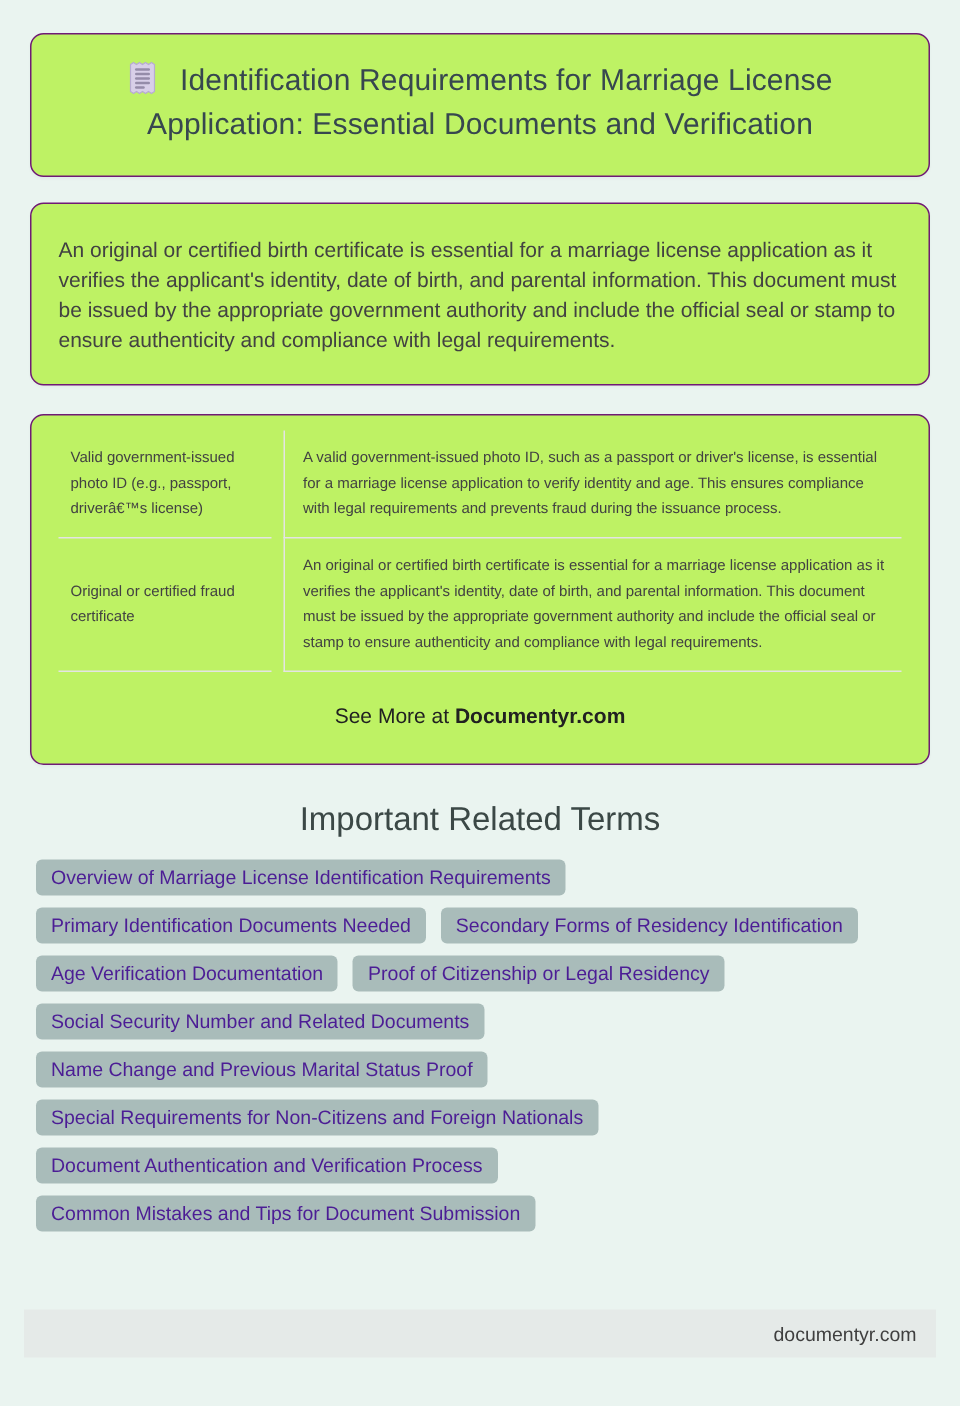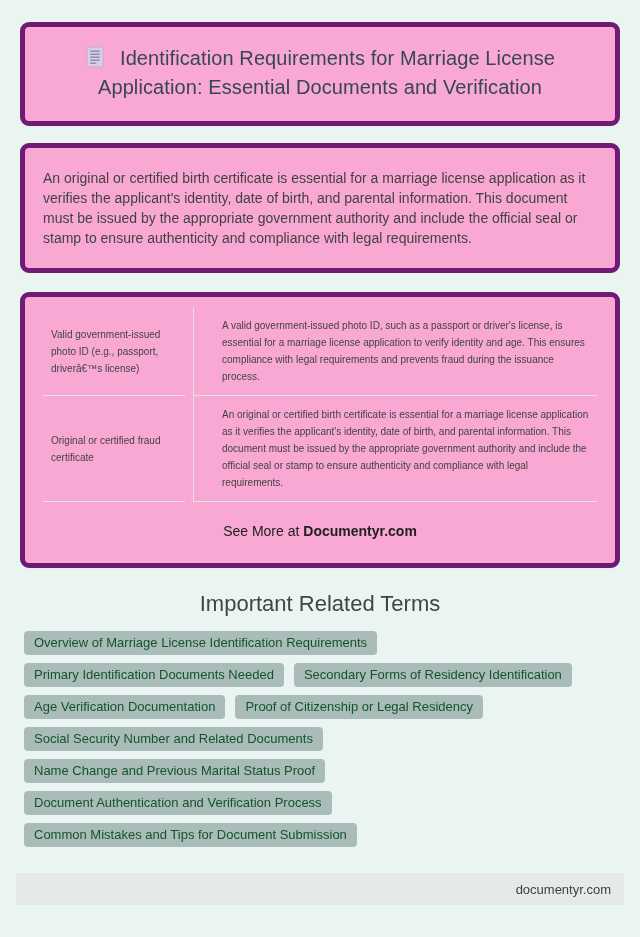--- a/index.html
+++ b/index.html
@@ -12,22 +12,22 @@
   .page {
     position: relative;
     width: 640px;
     height: 937px;
     margin: 0 auto;
     overflow: hidden;
     background: #eaf4f0;
     padding: 22px 20px 0;
   }
   .card {
-    background: #f9a8d4;
-    border: 5px solid #701a75;
+    background: #bef264;
+    border: 1px solid #701a75;
     border-radius: 9px;
     box-shadow: 0 1px 2px rgba(60,80,75,0.04);
   }
   
   .header-card { padding: 17px 58px 19px; margin-bottom: 17px; }
   .page-title {
     margin: 0;
     font-size: 20px;
     line-height: 29px;
     font-weight: 500;
@@ -59,21 +59,21 @@
   }
   .req-table td {
     font-size: 10px;
     line-height: 17px;
     color: #424242;
     vertical-align: middle;
     padding: 10px 8px;
     border-bottom: 1px solid #e4e4e4;
   }
   td.term-cell { width: 142px; }
-  td.desc-cell { border-left: 1px solid #e4e4e4; padding-left: 28px; }
+  td.desc-cell { border-left: 1px solid #e4e4e4; padding-left: 12px; }
   .see-more {
     text-align: center;
     font-size: 14px;
     color: #212121;
     margin: 21px 0 0;
   }
   .see-more .brand { font-weight: bold; }
   
   .related-heading {
     margin: 23px 0 0;
@@ -84,21 +84,21 @@
   }
   .tags {
     margin: 14px 4px 0;
     display: flex;
     flex-wrap: wrap;
     gap: 8px 10px;
   }
   .tag {
     display: inline-block;
     background: #a9bcba;
-    color: #14532d;
+    color: #4c1d95;
     font-size: 13px;
     line-height: 14px;
     padding: 5px 10px;
     border-radius: 4px;
     white-space: nowrap;
     cursor: pointer;
   }
   
   .footer-bar {
     position: absolute;
@@ -154,20 +154,21 @@
   <h2 class="related-heading">Important Related Terms</h2>
 
   <div class="tags">
     <span class="tag">Overview of Marriage License Identification Requirements</span>
     <span class="tag">Primary Identification Documents Needed</span>
     <span class="tag">Secondary Forms of Residency Identification</span>
     <span class="tag">Age Verification Documentation</span>
     <span class="tag">Proof of Citizenship or Legal Residency</span>
     <span class="tag">Social Security Number and Related Documents</span>
     <span class="tag">Name Change and Previous Marital Status Proof</span>
+    <span class="tag">Special Requirements for Non-Citizens and Foreign Nationals</span>
     <span class="tag">Document Authentication and Verification Process</span>
     <span class="tag">Common Mistakes and Tips for Document Submission</span>
   </div>
 
   <div class="footer-bar">
     <span>documentyr.com</span>
   </div>
 
 </div>
 

